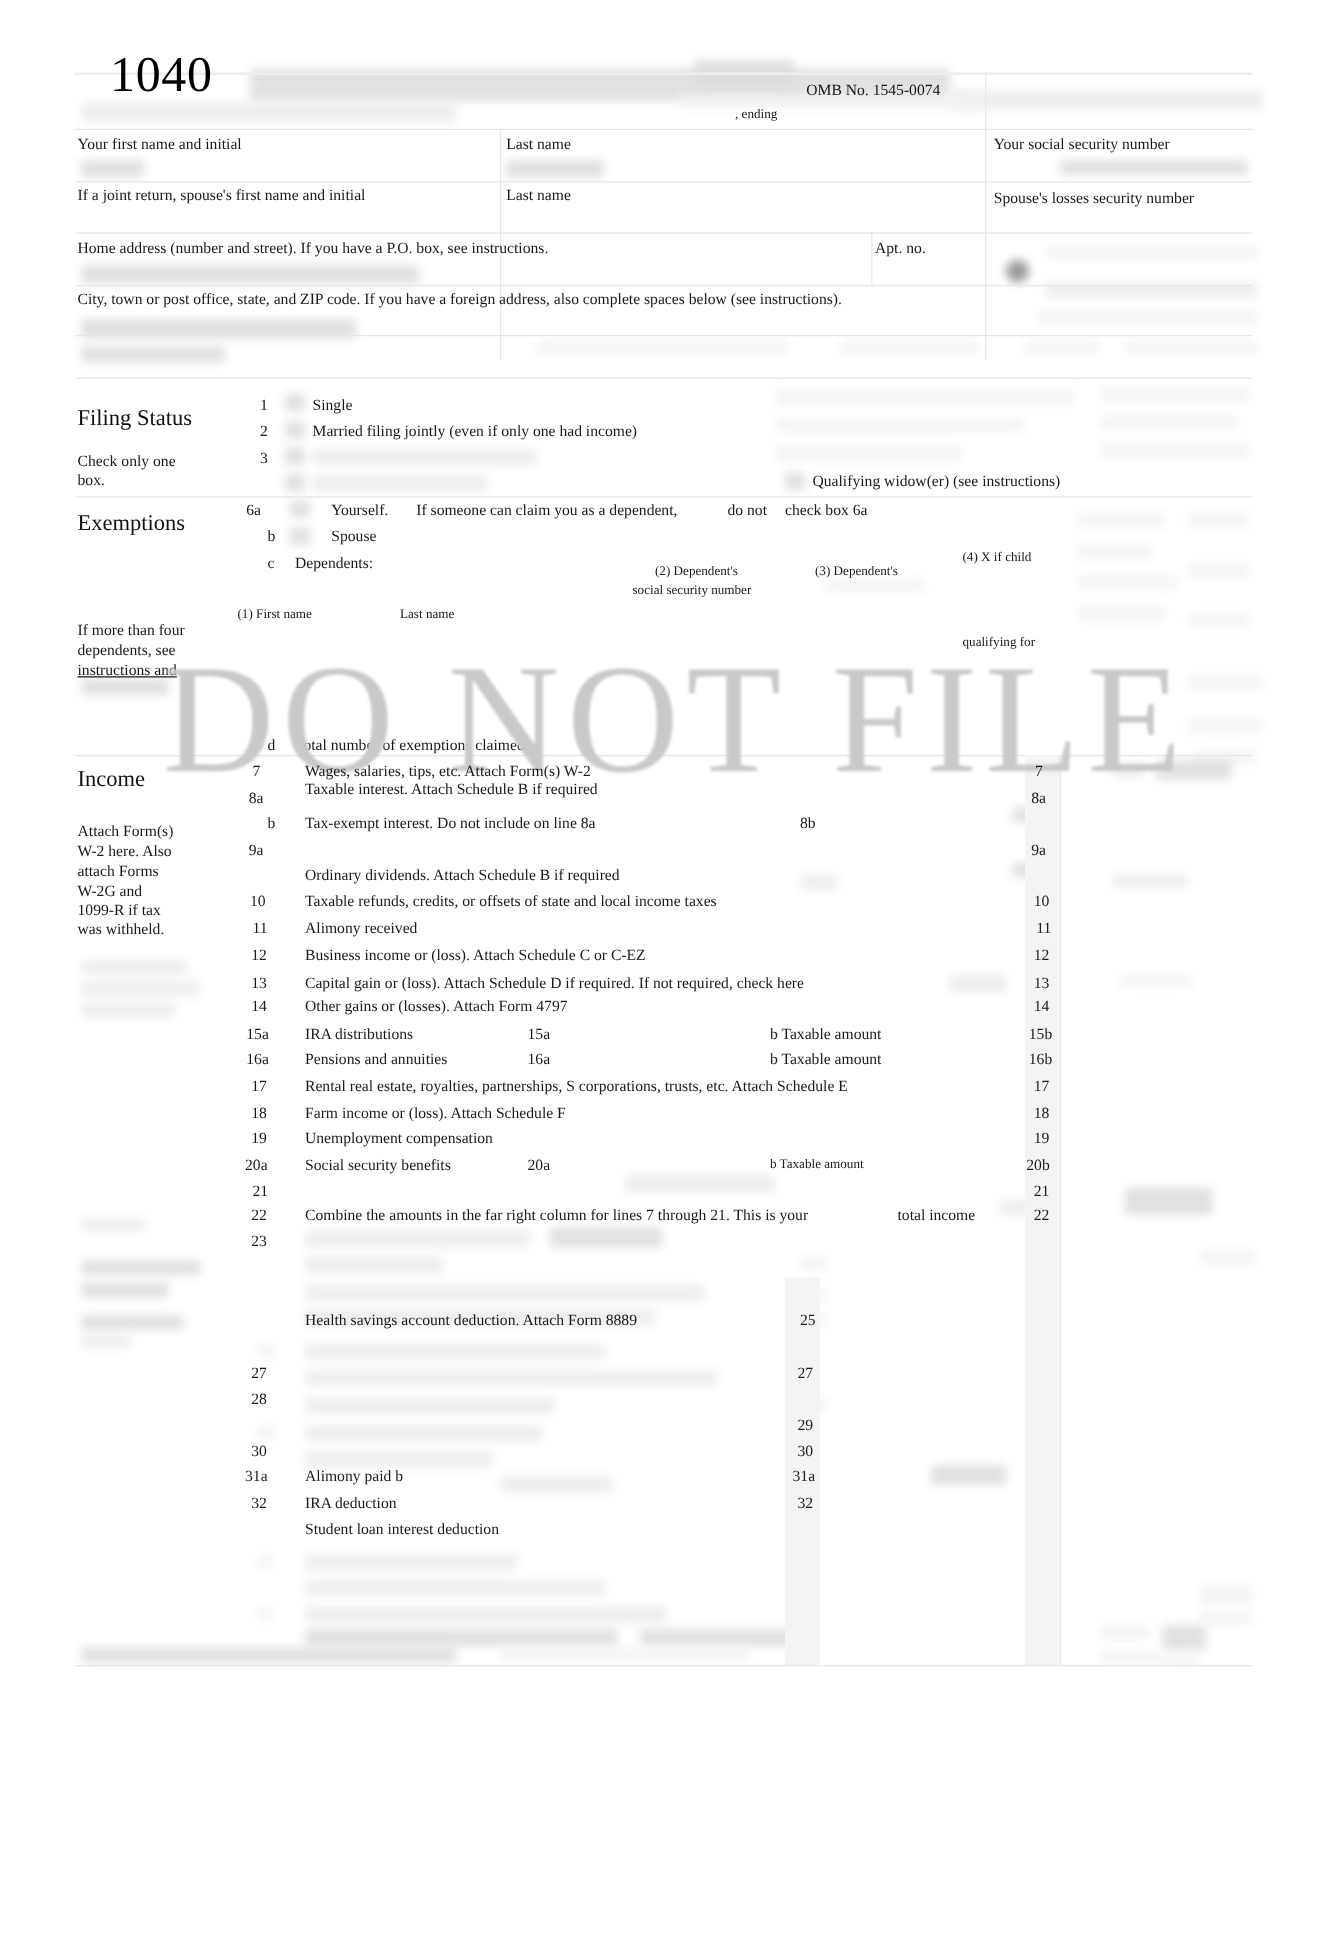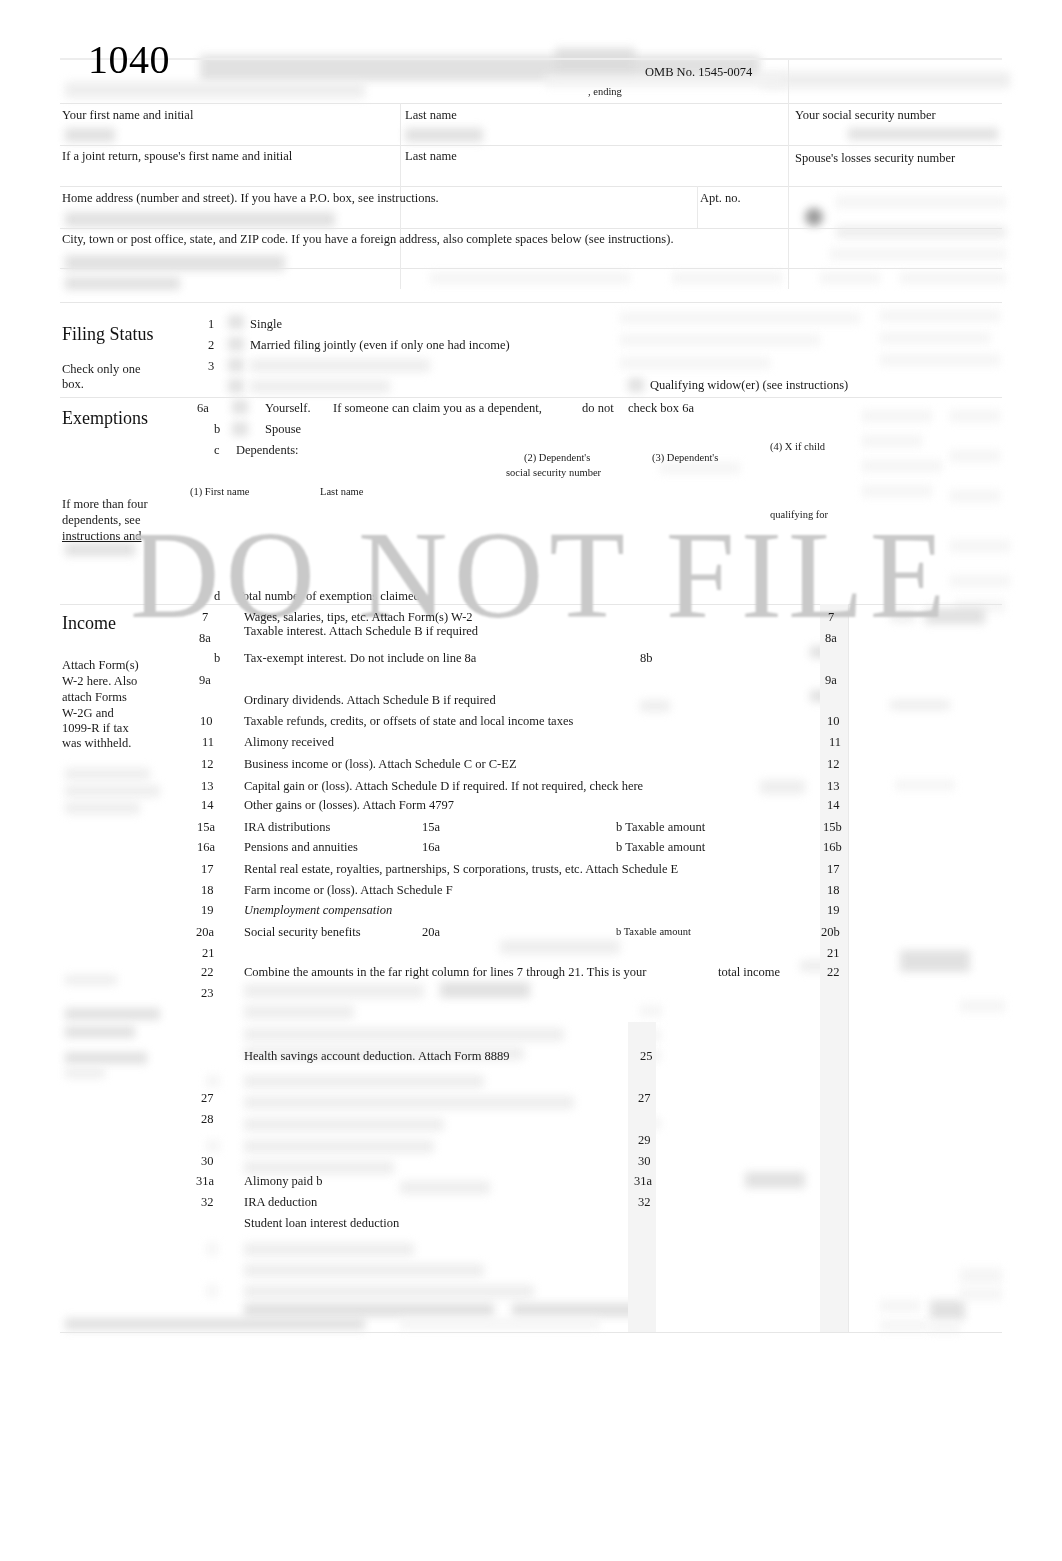--- a/index.html
+++ b/index.html
@@ -313,21 +313,21 @@
 
   <div class="t ln" style="left:201px; top:862px;">17</div>
   <div class="t lbl" style="left:244px; top:862px;">Rental real estate, royalties, partnerships, S corporations, trusts, etc. Attach Schedule E</div>
   <div class="t ln" style="left:827px; top:862px;">17</div>
 
   <div class="t ln" style="left:201px; top:883px;">18</div>
   <div class="t lbl" style="left:244px; top:883px;">Farm income or (loss). Attach Schedule F</div>
   <div class="t ln" style="left:827px; top:883px;">18</div>
 
   <div class="t ln" style="left:201px; top:903px;">19</div>
-  <div class="t lbl" style="left:244px; top:903px;font-style:italic;">Unemployment compensation</div>
+  <div class="t lbl" style="left:244px; top:903px;">Unemployment compensation</div>
   <div class="t ln" style="left:827px; top:903px;">19</div>
 
   <div class="t ln" style="left:196px; top:925px;">20a</div>
   <div class="t lbl" style="left:244px; top:925px;">Social security benefits</div>
   <div class="t ln" style="left:422px; top:925px;">20a</div>
   <div class="t lbl-sm" style="left:616px; top:926px;">b  Taxable amount</div>
   <div class="t ln" style="left:821px; top:925px;">20b</div>
 
   <div class="t ln" style="left:202px; top:946px;">21</div>
   <div class="t ln" style="left:827px; top:946px;">21</div>

